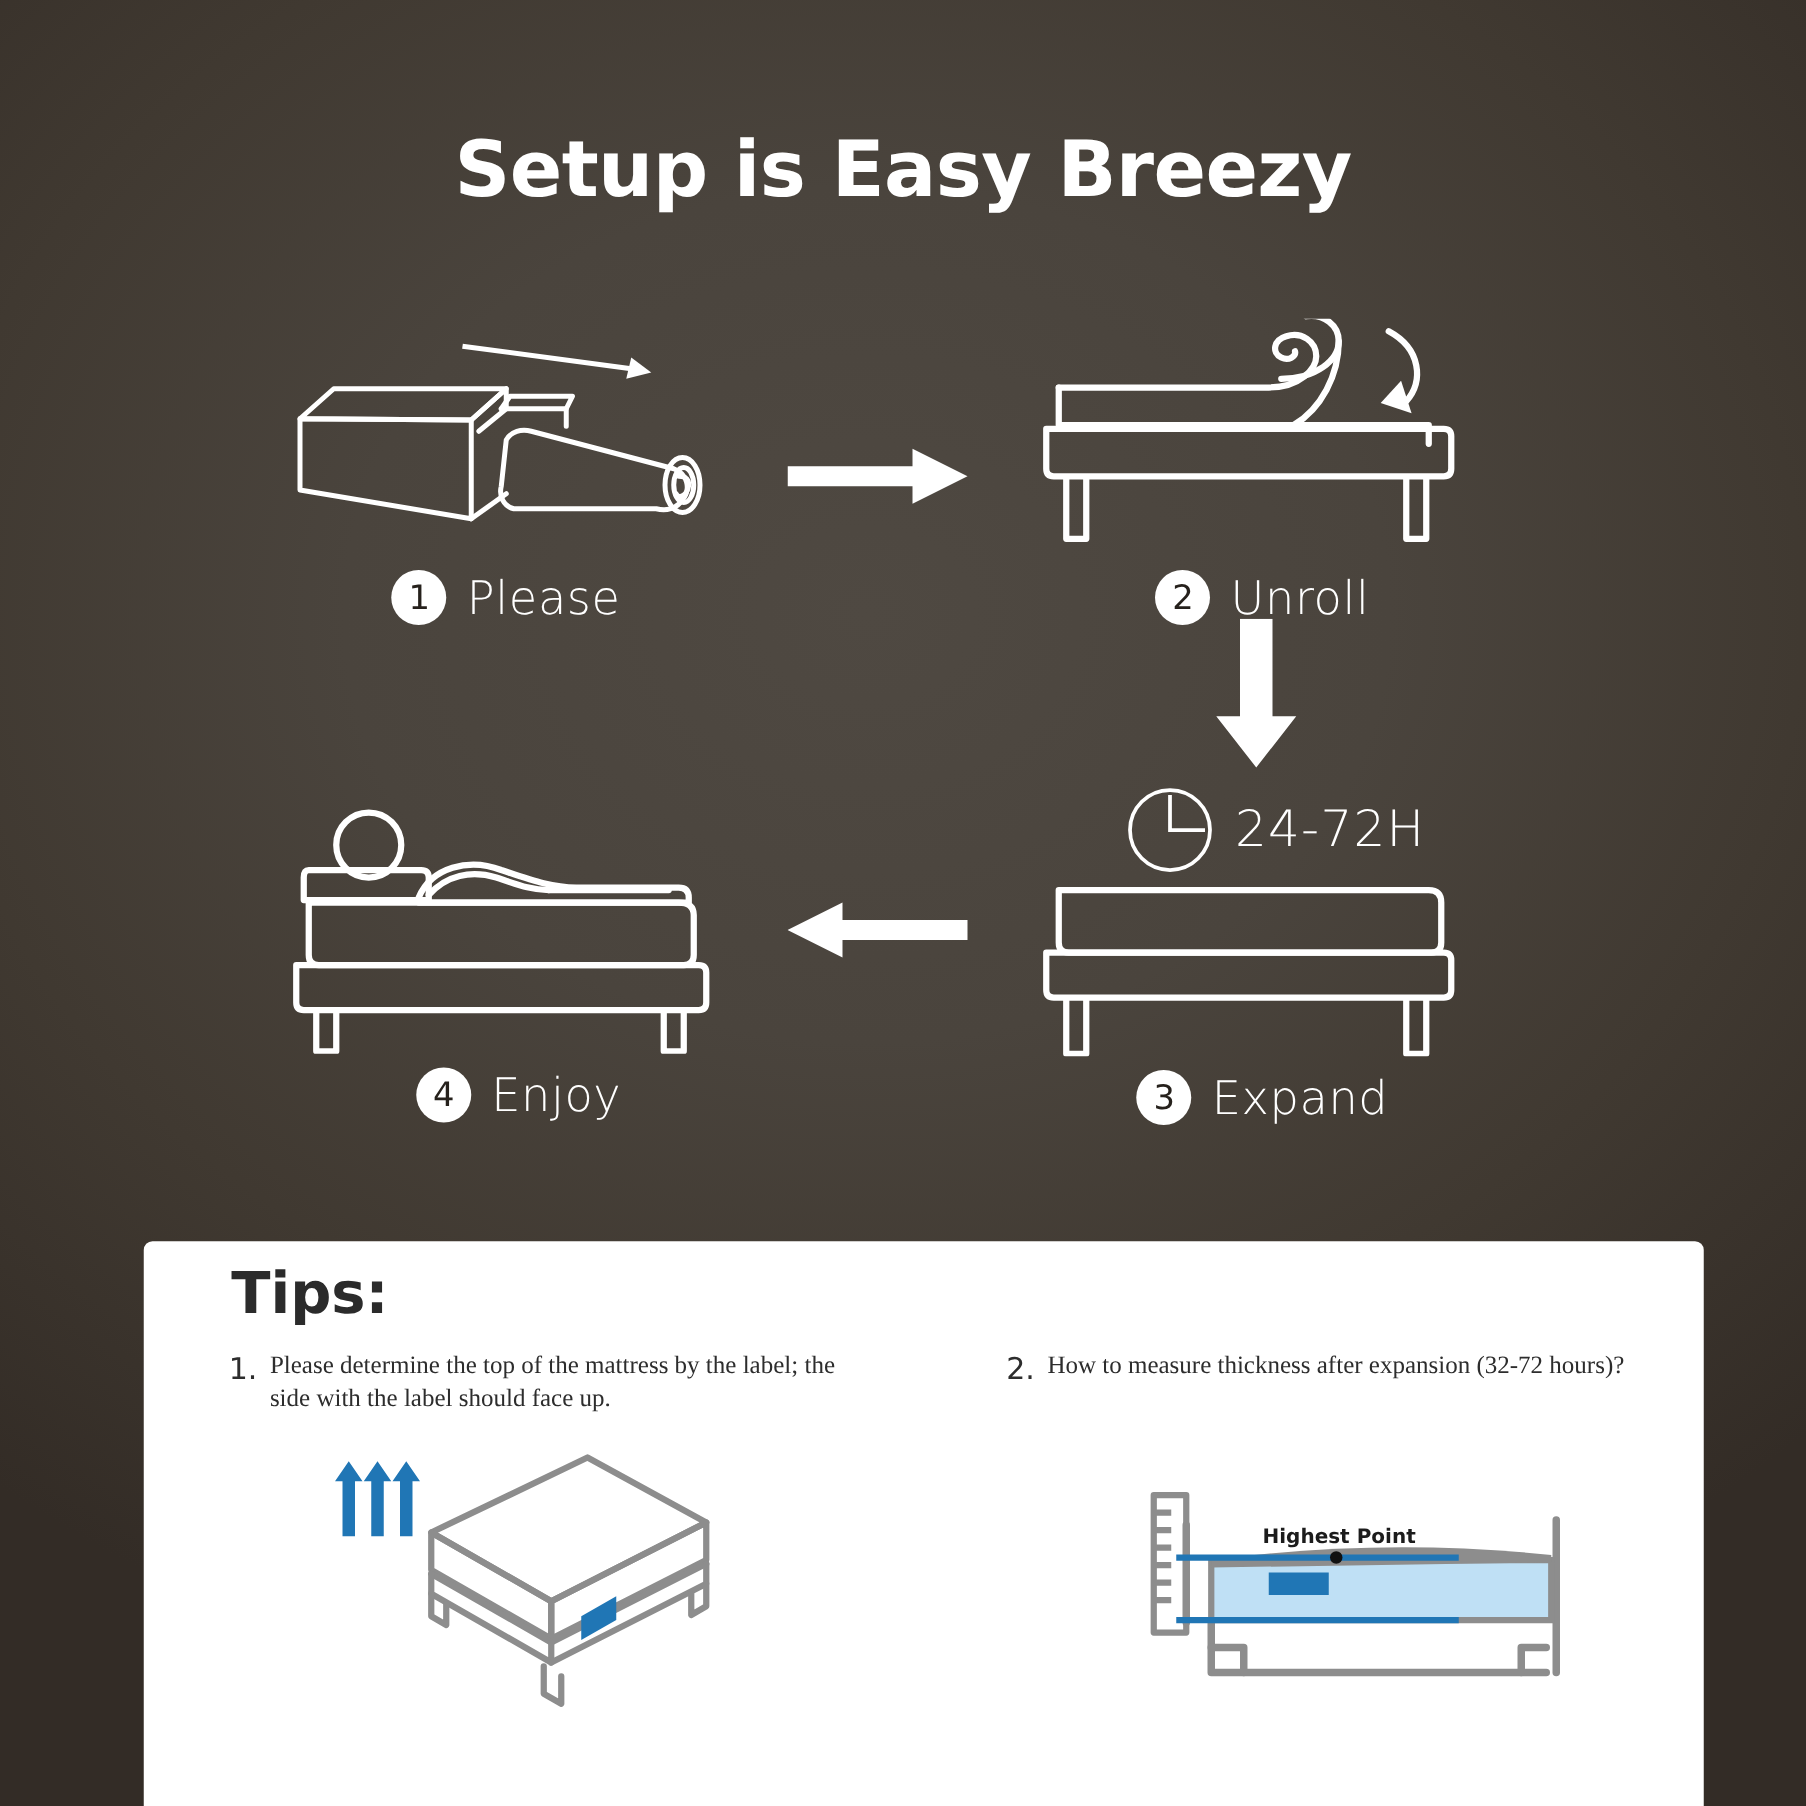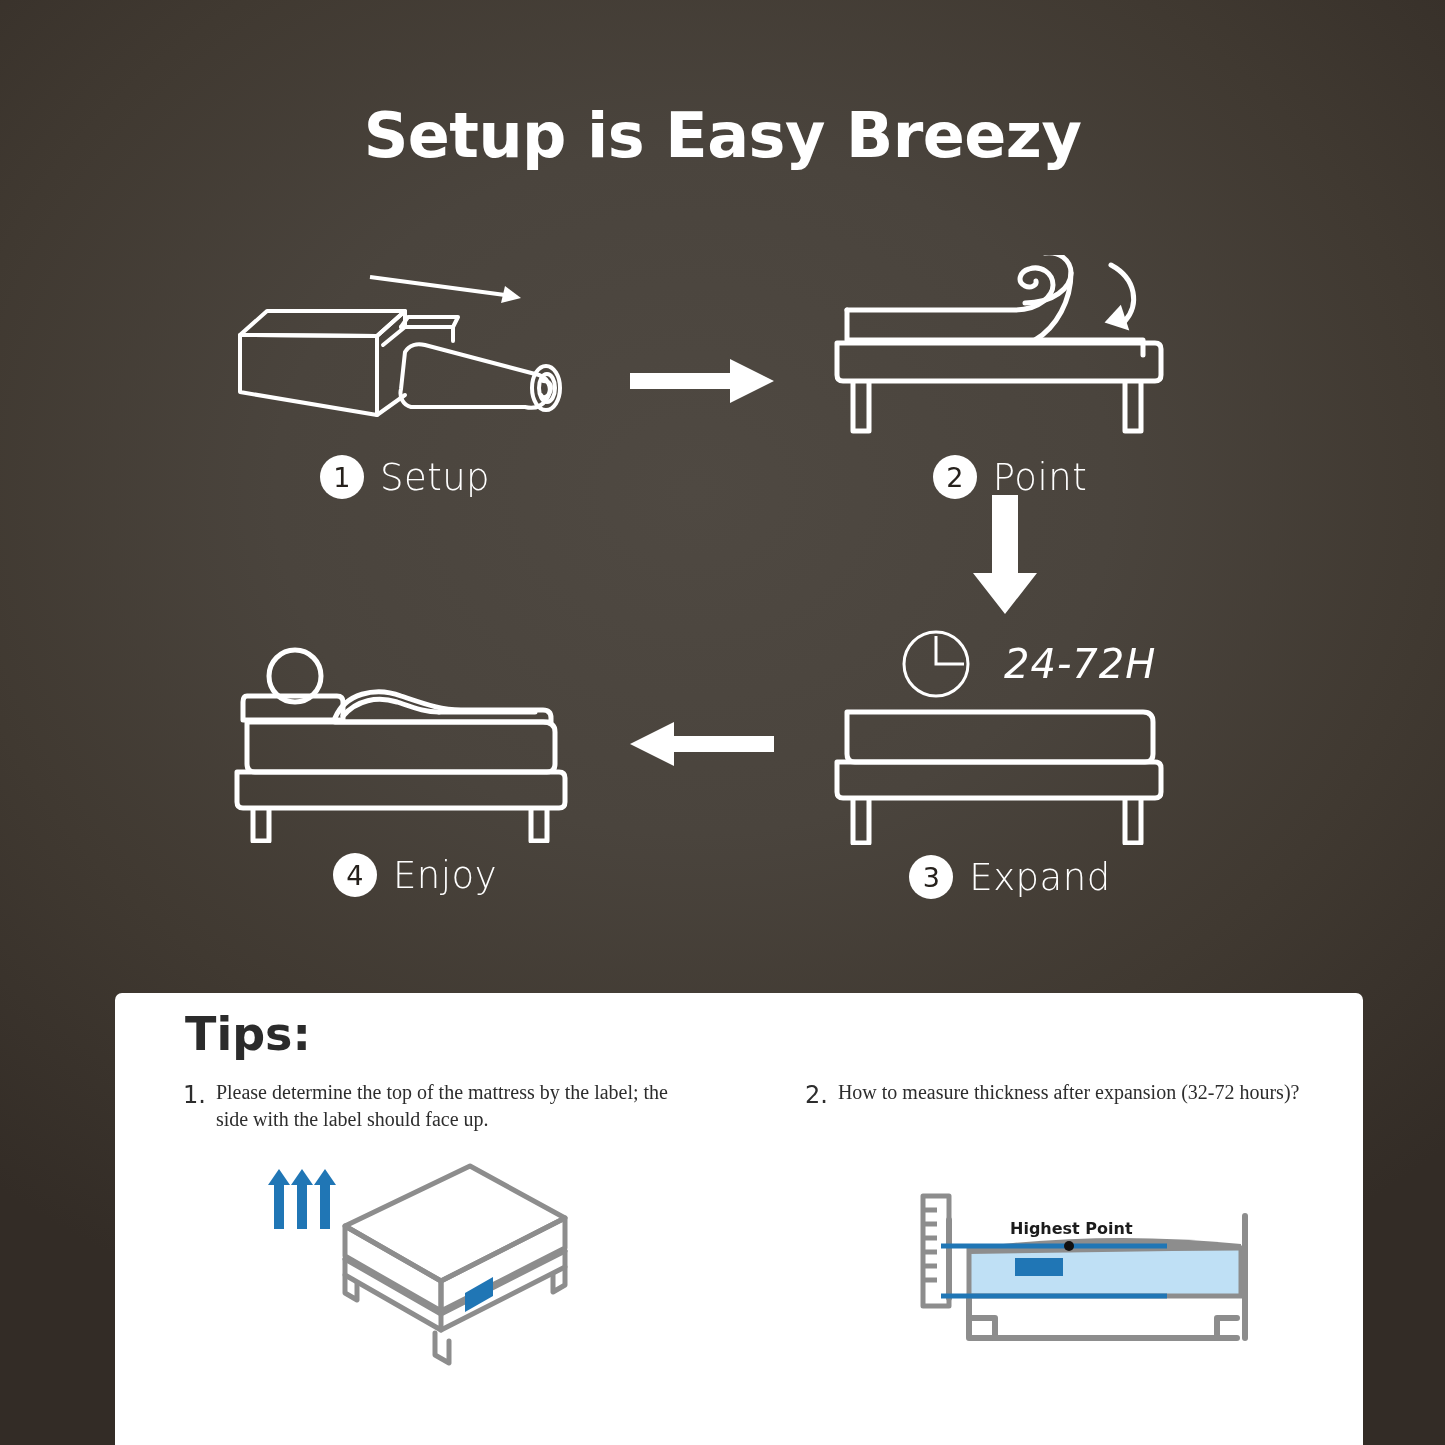--- a/index.html
+++ b/index.html
@@ -39,21 +39,21 @@
     font-size:27px;font-weight:500;line-height:1;
     font-family:"DejaVu Sans","Liberation Sans",sans-serif;
   }
   .step-text{
     color:#ffffff;font-size:37px;font-weight:300;
     letter-spacing:.5px;
     font-family:"DejaVu Sans","Liberation Sans",sans-serif;
   }
 
   .clock-row{
-    position:absolute;display:flex;align-items:center;gap:32px;font-style:italic;
+    position:absolute;display:flex;align-items:center;gap:16px;
   }
   .clock-text{
     color:#ffffff;font-size:40px;font-weight:300;letter-spacing:1px;
     font-family:"DejaVu Sans","Liberation Sans",sans-serif;
   }
 
   
   .tips-card{
     position:absolute;left:115px;top:993px;
     width:1248px;height:513px;
@@ -113,21 +113,21 @@
         </g>
 
         <g stroke="#ffffff" stroke-width="4" fill="#ffffff">
           <line x1="165" y1="22" x2="300" y2="40"></line>
           <polygon points="300,31 316,43 296,48" stroke="none"></polygon>
         </g>
       </svg>
     </div>
     <div class="step-label">
       <div class="num-circle">1</div>
-      <div class="step-text">Setup</div>
+      <div class="step-text">Please</div>
     </div>
   </div>
 
   <svg class="step" style="left:630px;top:355px;" width="145" height="52" viewBox="0 0 145 52">
     <polygon points="0,18 100,18 100,4 144,26 100,48 100,34 0,34" fill="#ffffff"></polygon>
   </svg>
 
   <div class="step" style="left:825px;top:255px;width:370px;">
     <div class="step-art">
       <svg width="370" height="190" viewBox="0 0 370 190">
@@ -149,21 +149,21 @@
         </g>
 
         <g fill="none" stroke="#ffffff" stroke-width="5" stroke-linecap="round">
           <path d="M286 10 C 312 24, 314 50, 300 66"></path>
           <polygon points="292,50 308,72 282,72" fill="#ffffff" stroke="none" transform="rotate(18 295 62)"></polygon>
         </g>
       </svg>
     </div>
     <div class="step-label">
       <div class="num-circle">2</div>
-      <div class="step-text">Point</div>
+      <div class="step-text">Unroll</div>
     </div>
   </div>
 
   <svg class="step" style="left:965px;top:495px;" width="80" height="120" viewBox="0 0 80 120">
     <polygon points="27,0 53,0 53,78 72,78 40,119 8,78 27,78" fill="#ffffff"></polygon>
   </svg>
 
   <div class="clock-row" style="left:900px;top:628px;">
     <svg width="72" height="72" viewBox="0 0 72 72">
       <circle cx="36" cy="36" r="32" fill="none" stroke="#ffffff" stroke-width="3"></circle>

